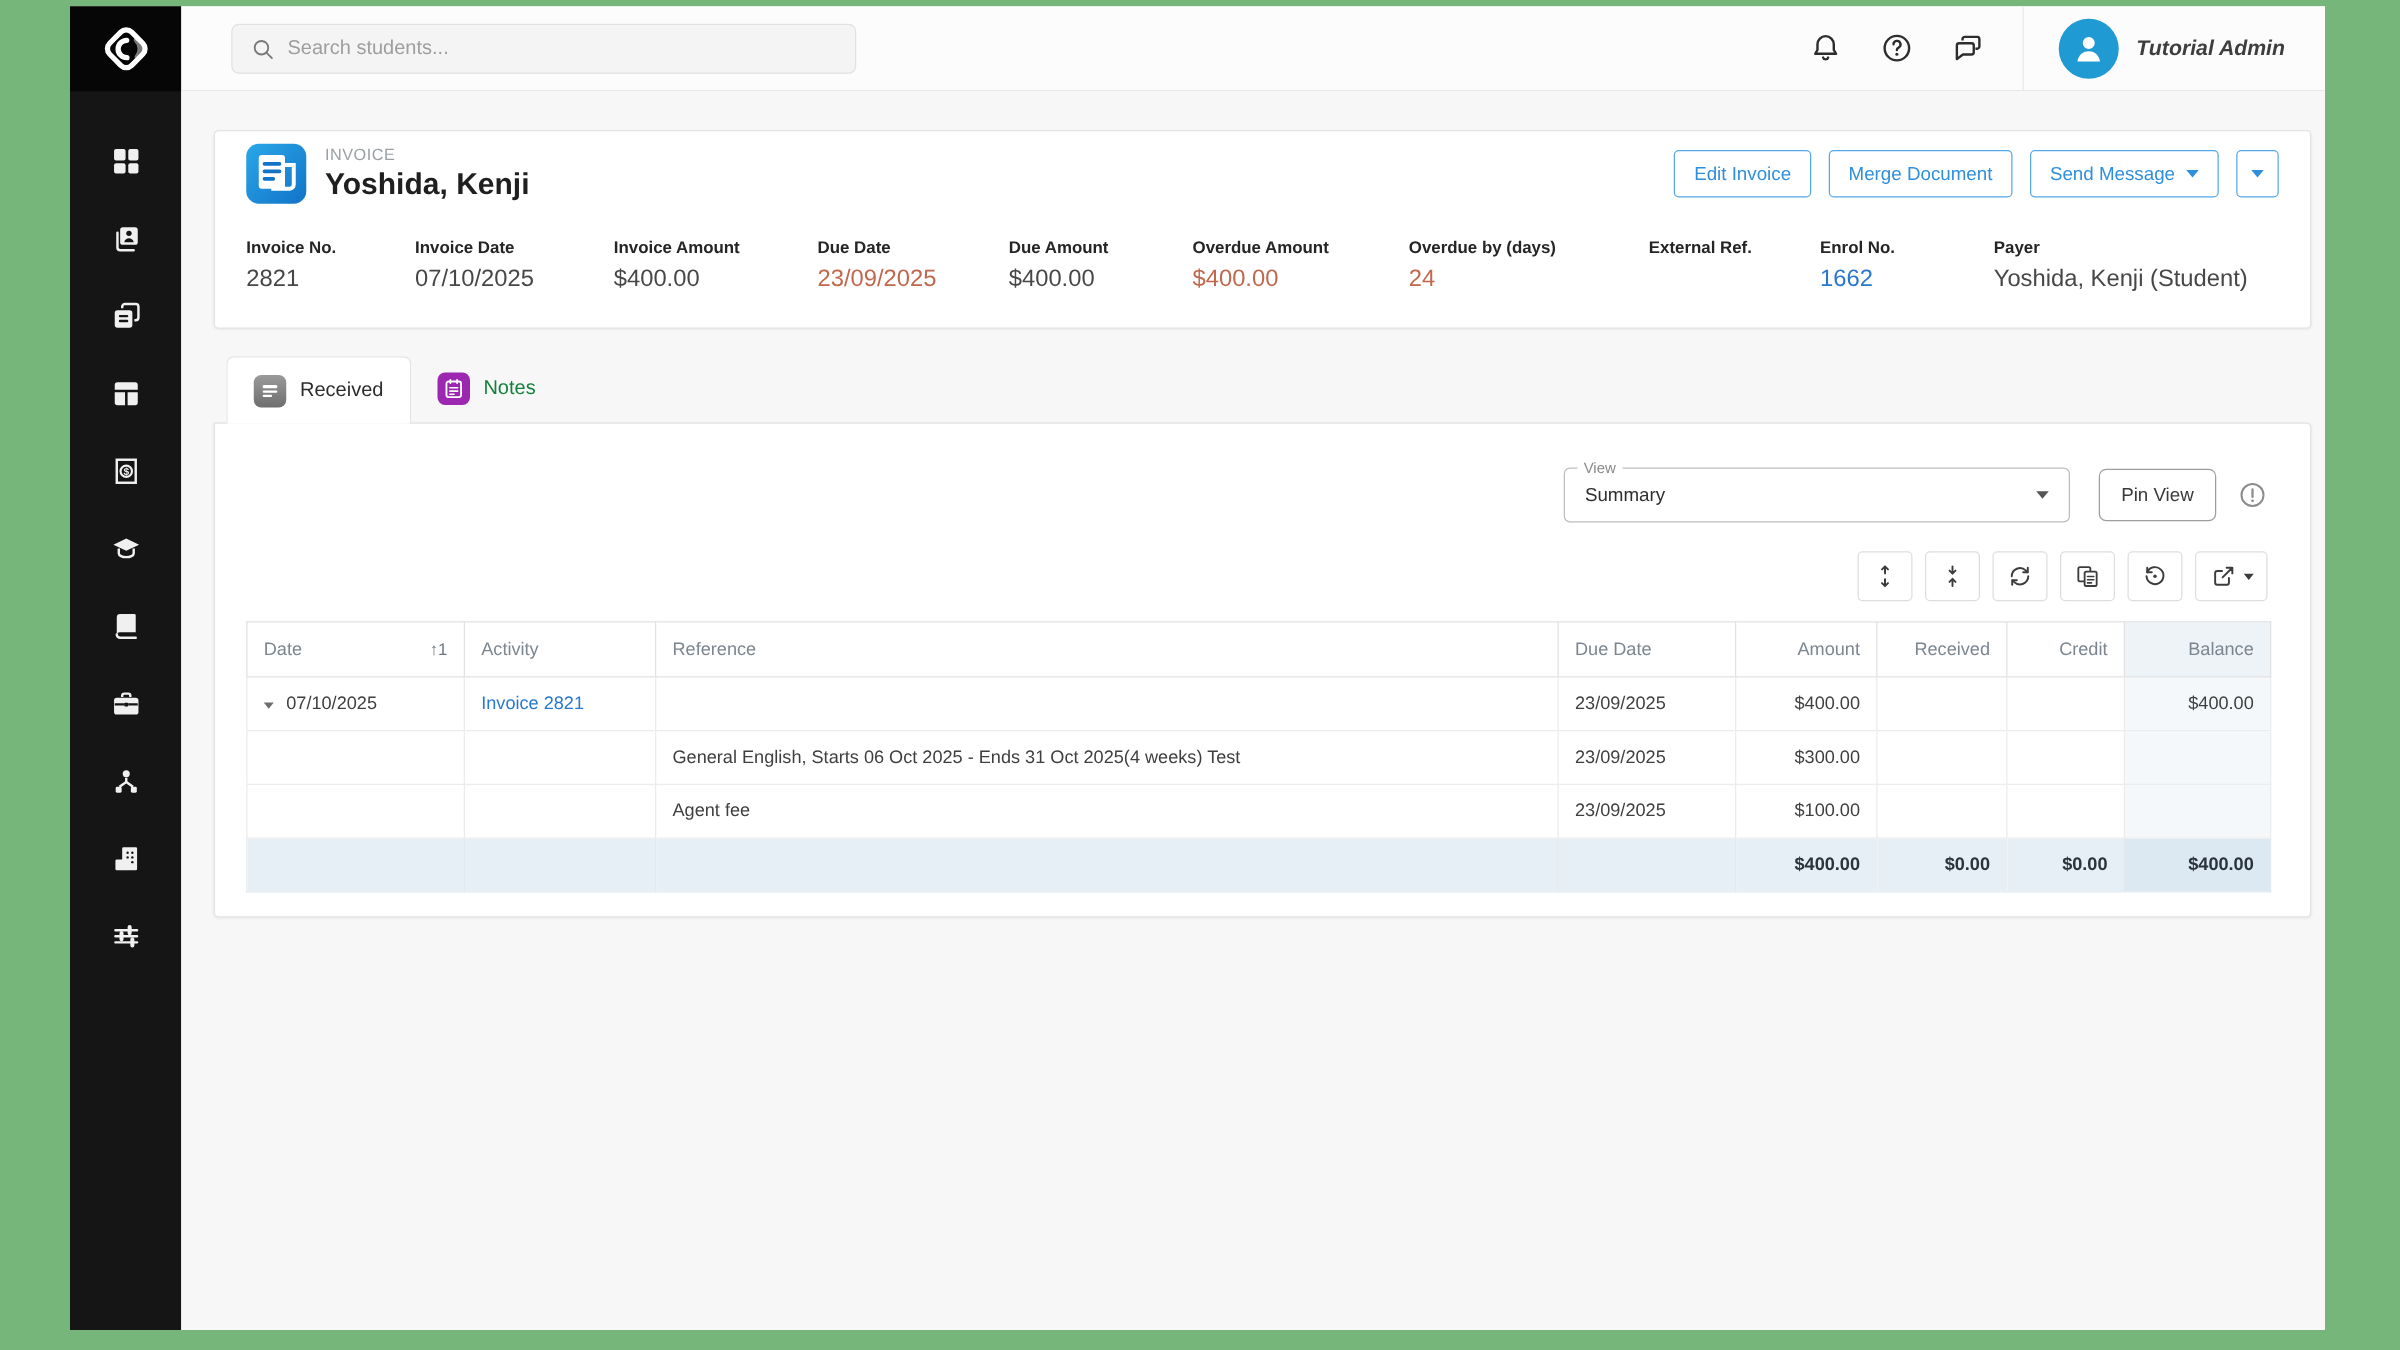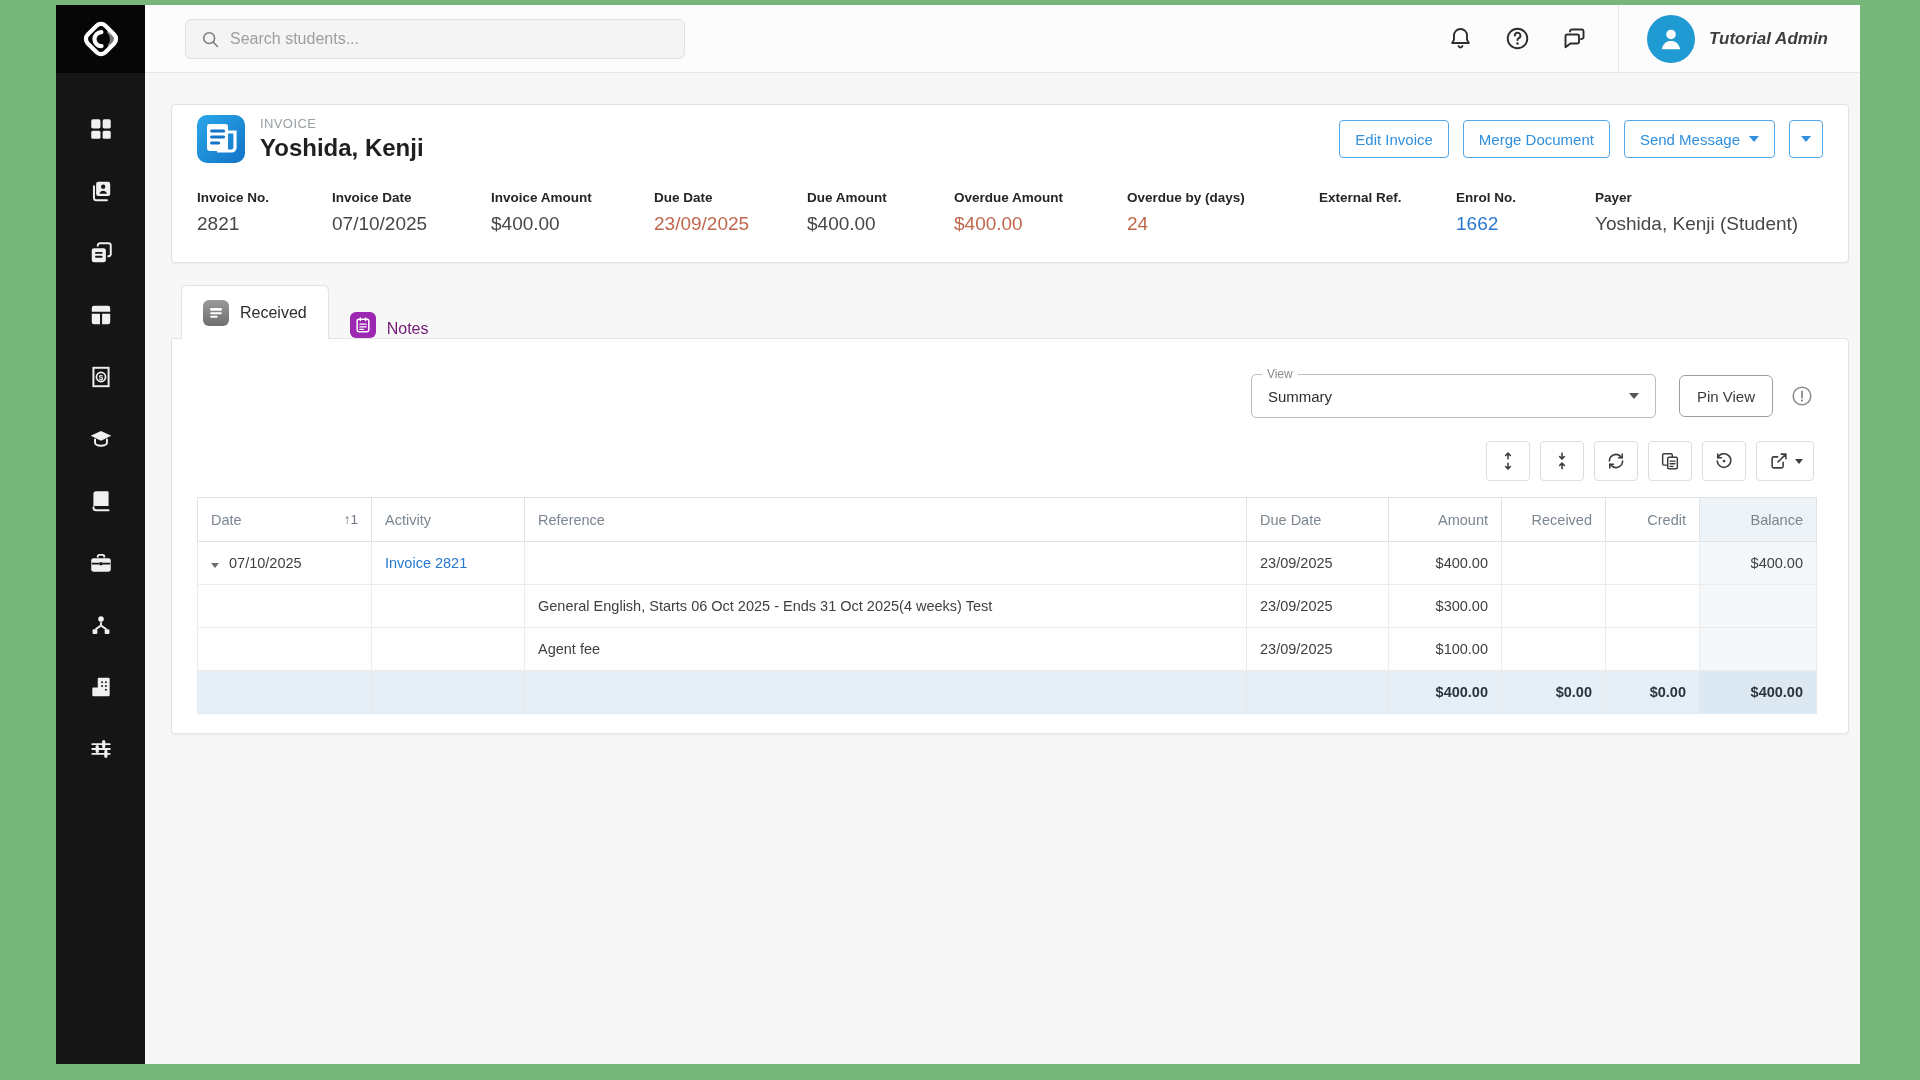--- a/index.html
+++ b/index.html
@@ -48,21 +48,21 @@
   .info-row { display:flex; margin-top:27px; }
   .field {}
   .f-label { font-size:13.5px; font-weight:bold; color:#252525; white-space:nowrap; }
   .f-value { font-size:19px; color:#474747; margin-top:8px; min-height:18px; white-space:nowrap; }
   .f-value.warn { color:#c0674d; }
   .f-value.link { color:#2878d0; cursor:pointer; }
   
   .tabs { display:flex; margin:21px 0 0 10px; position:relative; z-index:2; align-items:flex-end; }
   .tab { height:54px; display:flex; align-items:center; gap:11px; padding:0 21px; font-size:16px; cursor:pointer; }
   .tab.active { background:#fff; border:1px solid #e3e3e3; border-bottom:none; border-radius:6px 6px 0 0; color:#2c2c2c; margin-bottom:-1px; cursor:default; }
-  .tab.inactive { color:#701a75;align-items:flex-end; }
+  .tab.inactive { color:#15803d; }
   .tab-ic { width:26px; height:26px; border-radius:6px; display:flex; align-items:center; justify-content:center; flex-shrink:0; }
   .tab-ic svg { width:20px; height:20px; }
   .tab-ic.gray { background:linear-gradient(180deg,#9a9a9a,#6e6e6e); }
   .tab-ic.purple { background:#9c27b0; }
   
   .content-card { border-radius:0 4px 4px 4px; padding:35px 34px 19px 25px; position:relative; z-index:1; }
   .controls { display:flex; align-items:center;justify-content:flex-end; }
   .select { width:405px; height:44px; border:1px solid #bdbdbd; border-radius:5px; position:relative; display:flex; align-items:center; padding:0 16px; background:#fff; cursor:pointer; }
   .select-label { position:absolute; top:-8px; left:10px; background:#fff; padding:0 5px; font-size:12px; color:#8a8a8a; }
   .select-value { font-size:15px; color:#2e2e2e; }

